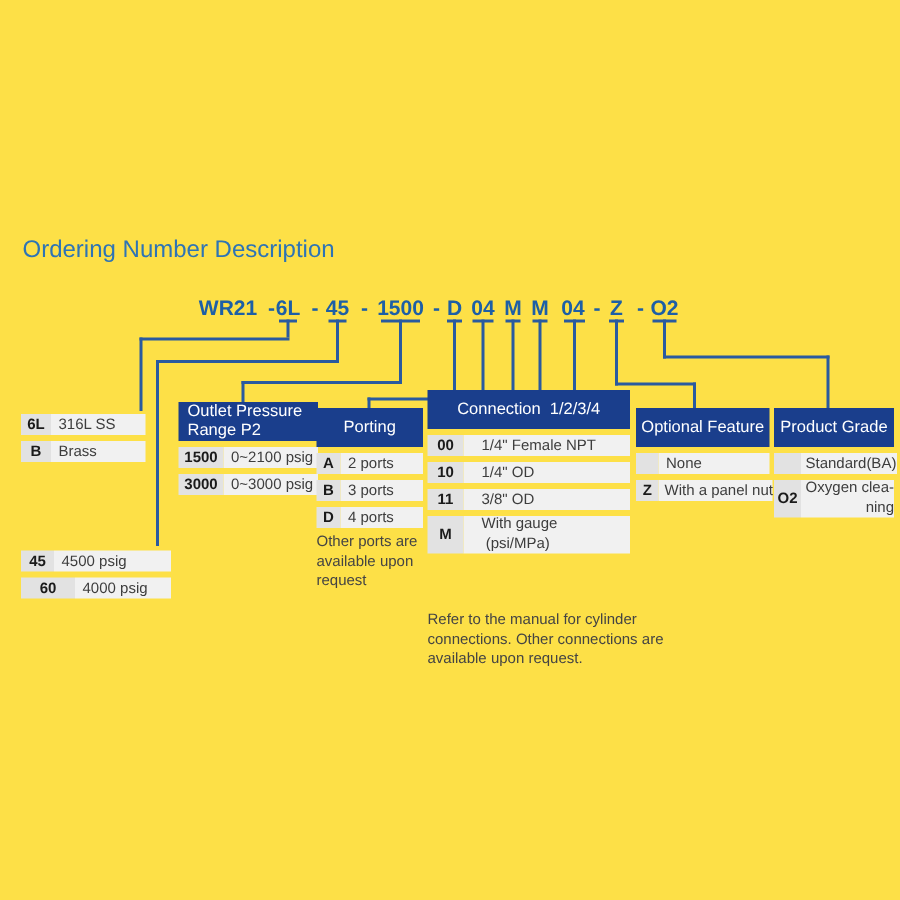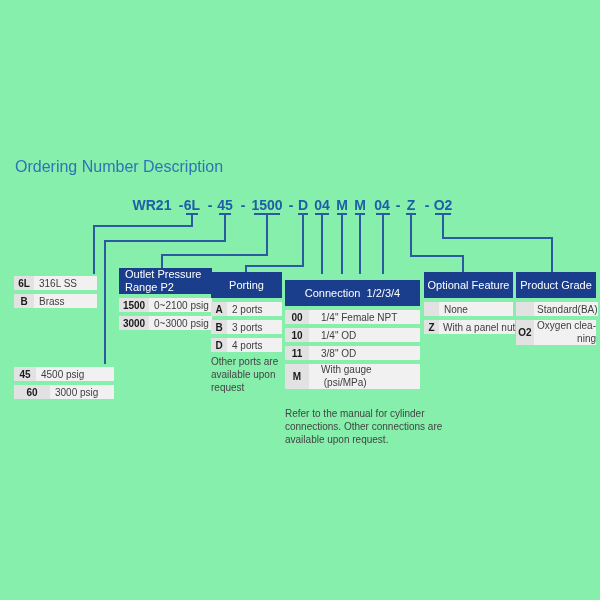--- a/index.html
+++ b/index.html
@@ -1,16 +1,16 @@
 <!DOCTYPE html>
 <html><head>
 <meta charset="utf-8">
 <style>
   html,body{margin:0;padding:0;}
-  #page{position:relative;width:600px;height:600px;background:#86efac;
+  #page{position:relative;width:600px;height:600px;background:#fde047;
         font-family:"Liberation Sans", sans-serif;overflow:hidden;}
 
   .title{position:absolute;left:15px;top:158px;font-size:16px;color:#2e74b5;}
 
   
   .seg{position:absolute;top:197px;transform:translateX(-50%);
        font-size:14px;font-weight:bold;color:#1d5fa6;white-space:nowrap;}
 
   
   .ln{position:absolute;background:#2a5a9f;}
@@ -131,21 +131,21 @@
     <div class="row">
       <div class="code" style="width:16px">B</div>
       <div class="lbl">3 ports</div>
     </div>
     <div class="row">
       <div class="code" style="width:16px">D</div>
       <div class="lbl">4 ports</div>
     </div>
   </div>
 
-  <div class="tbl" style="left:285px;top:280px;width:135px">
+  <div class="tbl" style="left:285px;top:260px;width:135px">
     <div class="tbl-header" style="white-space:pre">Connection  1/2/3/4</div>
     <div class="row">
       <div class="code" style="width:24px">00</div>
       <div class="lbl" style="padding-left:12px">1/4" Female NPT</div>
     </div>
     <div class="row">
       <div class="code" style="width:24px">10</div>
       <div class="lbl" style="padding-left:12px">1/4" OD</div>
     </div>
     <div class="row">
@@ -183,20 +183,20 @@
     </div>
   </div>
 
   <div class="tbl" style="left:14px;top:363px;width:100px">
     <div class="row">
       <div class="code" style="width:22px">45</div>
       <div class="lbl">4500 psig</div>
     </div>
     <div class="row">
       <div class="code" style="width:36px">60</div>
-      <div class="lbl">3000 psig</div>
+      <div class="lbl">4000 psig</div>
     </div>
   </div>
 
   <div class="note" style="left:211px;top:355px;width:82px">Other ports are available upon request</div>
   <div class="note" style="left:285px;top:407px;width:158px">Refer to the manual for cylinder connections. Other connections are available upon request.</div>
 
 </div>
 
 </body></html>

